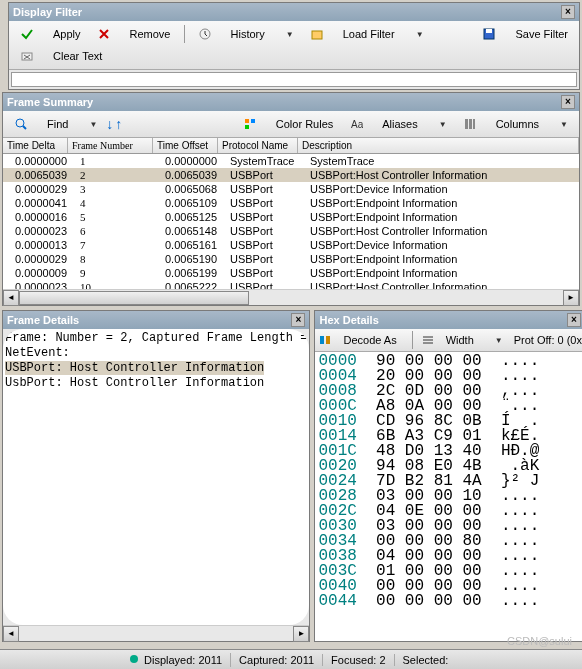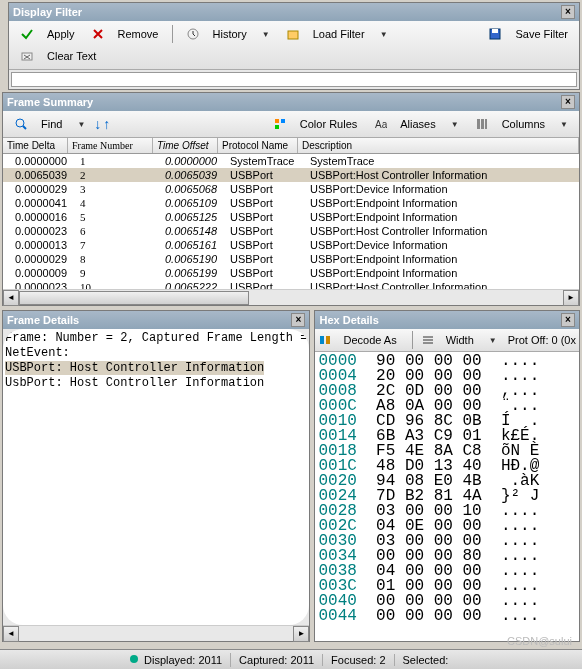--- a/index.html
+++ b/index.html
@@ -1,33 +1,33 @@
 <!DOCTYPE html>
 <html><head>
 <meta charset="utf-8">
 <style>
 * { box-sizing: border-box; margin: 0; padding: 0; }
 body { font-family: Tahoma, Arial, sans-serif; font-size: 11px; background: #d4d0c8; color: #000; width: 582px; height: 669px; overflow: hidden; position: relative; }
 .panel { border: 1px solid #7a7a7a; background: #e8e8e8; margin: 2px; display: flex; flex-direction: column; }
 .panel-title { background: linear-gradient(#a8b8c8,#8fa5b8); color: #fff; font-weight: bold; padding: 2px 4px; font-size: 11px; display: flex; justify-content: space-between; align-items:center; }
 .panel-title .close-x { color:#000; font-weight:bold; cursor:pointer; background:#c8c8c8; border:1px solid #888; width:14px; height:14px; text-align:center; line-height:12px; font-size:10px;}
 .toolbar { background: linear-gradient(#f8f8f8,#e0e0e0); padding: 3px 4px; display:flex; align-items:center; gap:2px; border-bottom:1px solid #aaa; flex-wrap:wrap;}
-.tbtn { display:inline-flex; align-items:center; gap:13px; padding:2px 6px; border:1px solid transparent; border-radius:2px; cursor:pointer; font-size:11px; }
+.tbtn { display:inline-flex; align-items:center; gap:19px; padding:2px 6px; border:1px solid transparent; border-radius:2px; cursor:pointer; font-size:11px; }
 .tbtn .ico { width:14px; height:14px; display:inline-block; }
 .dropdown-arrow { font-size:8px; margin-left:2px; color:#333;}
 .filter-box { background:#fff; border:1px solid #999; height:24px; margin:2px; }
 .grid-header { display:flex; background:linear-gradient(#f8f8f8,#e4e4e4); border-bottom:1px solid #999; font-size:10px;}
 .grid-header .col { border-right:1px solid #b0b0b0; padding:2px 4px; white-space:nowrap; overflow:hidden;}
 .grid-body { background:#fff; overflow:auto; font-size:11px; flex:1; position:relative;}
 .grid-row { display:flex; height:14px; line-height:14px;}
 .grid-row.selected { background:#d8d0c0;}
 .grid-row .cell { padding:0 12px; white-space:nowrap; overflow:hidden;}
 .c-td { width:65px;}
 .c-fn { width:85px;font-family:Liberation Serif, serif;}
-.c-to { width:65px;font-style:italic;}
+.c-to { width:65px;}
 .c-pn { width:80px;}
 .c-de { flex:1;}
 .fd-body { background:#fff; font-family:"Courier New",monospace; font-size:12px; padding:2px; overflow:auto; flex:1; white-space:pre; line-height:15px;border-radius:20px;}
 .fd-body .hl { background:#d8d0c0;}
 .hex-toolbar { background:linear-gradient(#f8f8f8,#e0e0e0); padding:2px 3px; display:flex; align-items:center; gap:4px; border-bottom:1px solid #aaa; font-size:11px; white-space:nowrap; overflow:hidden;}
 .hex-body { background:#fff; font-family:"Courier New",monospace; font-size:16px; padding:2px 3px; overflow:auto; flex:1; line-height:15px;}
 .hex-row { white-space:pre;}
 .hex-off { color:#008080;}
 .status { position:absolute; bottom:0; left:0; right:0; height:20px; background:linear-gradient(#e8e8e8,#d0d0d0); border-top:1px solid #888; display:flex; align-items:center; font-size:11px;}
 .status .seg { border-right:1px solid #aaa; padding:0 8px; display:flex; align-items:center; gap:4px;}
@@ -266,21 +266,20 @@
         </span>
       <span>Prot Off: 0 (0x</span>
     </div>
     <div class="hex-body" id="hex-body">
         <div class="hex-row"><span class="hex-off">0000</span>  90 00 00 00  ....</div>
         <div class="hex-row"><span class="hex-off">0004</span>  20 00 00 00  ....</div>
         <div class="hex-row"><span class="hex-off">0008</span>  2C 0D 00 00  ,...</div>
         <div class="hex-row"><span class="hex-off">000C</span>  A8 0A 00 00  ¨...</div>
         <div class="hex-row"><span class="hex-off">0010</span>  CD 96 8C 0B  Í  .</div>
         <div class="hex-row"><span class="hex-off">0014</span>  6B A3 C9 01  k£É.</div>
-        <div class="hex-row"><span class="hex-off">0018</span>  F5 4E 8A C8  õN È</div>
         <div class="hex-row"><span class="hex-off">001C</span>  48 D0 13 40  HÐ.@</div>
         <div class="hex-row"><span class="hex-off">0020</span>  94 08 E0 4B   .àK</div>
         <div class="hex-row"><span class="hex-off">0024</span>  7D B2 81 4A  }² J</div>
         <div class="hex-row"><span class="hex-off">0028</span>  03 00 00 10  ....</div>
         <div class="hex-row"><span class="hex-off">002C</span>  04 0E 00 00  ....</div>
         <div class="hex-row"><span class="hex-off">0030</span>  03 00 00 00  ....</div>
         <div class="hex-row"><span class="hex-off">0034</span>  00 00 00 80  ....</div>
         <div class="hex-row"><span class="hex-off">0038</span>  04 00 00 00  ....</div>
         <div class="hex-row"><span class="hex-off">003C</span>  01 00 00 00  ....</div>
         <div class="hex-row"><span class="hex-off">0040</span>  00 00 00 00  ....</div>

